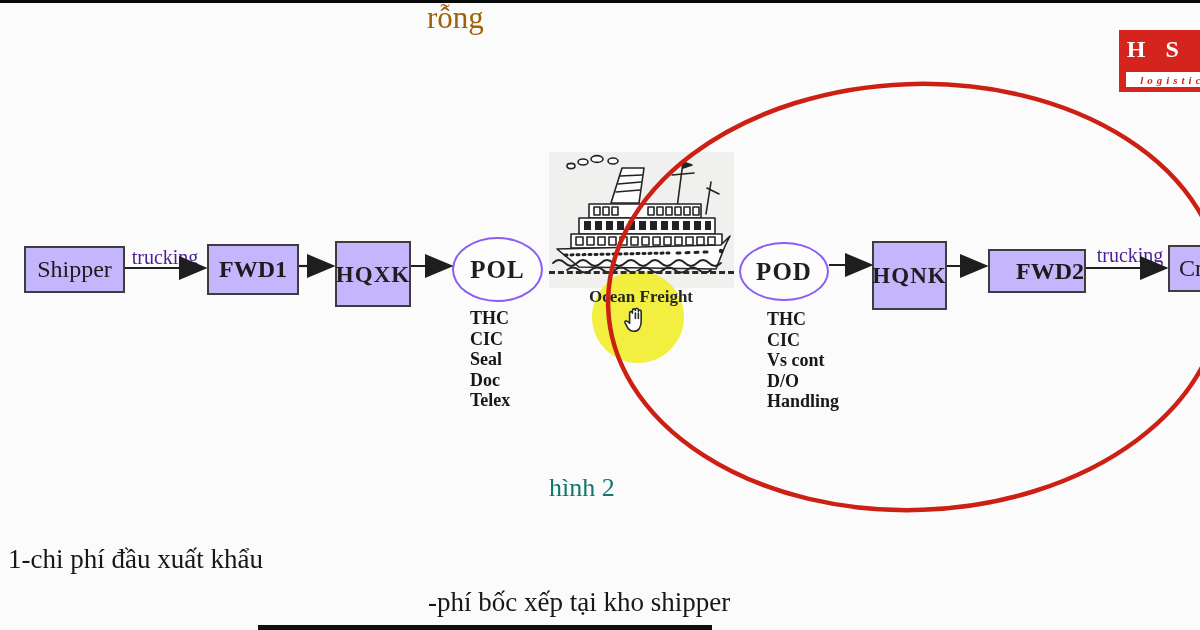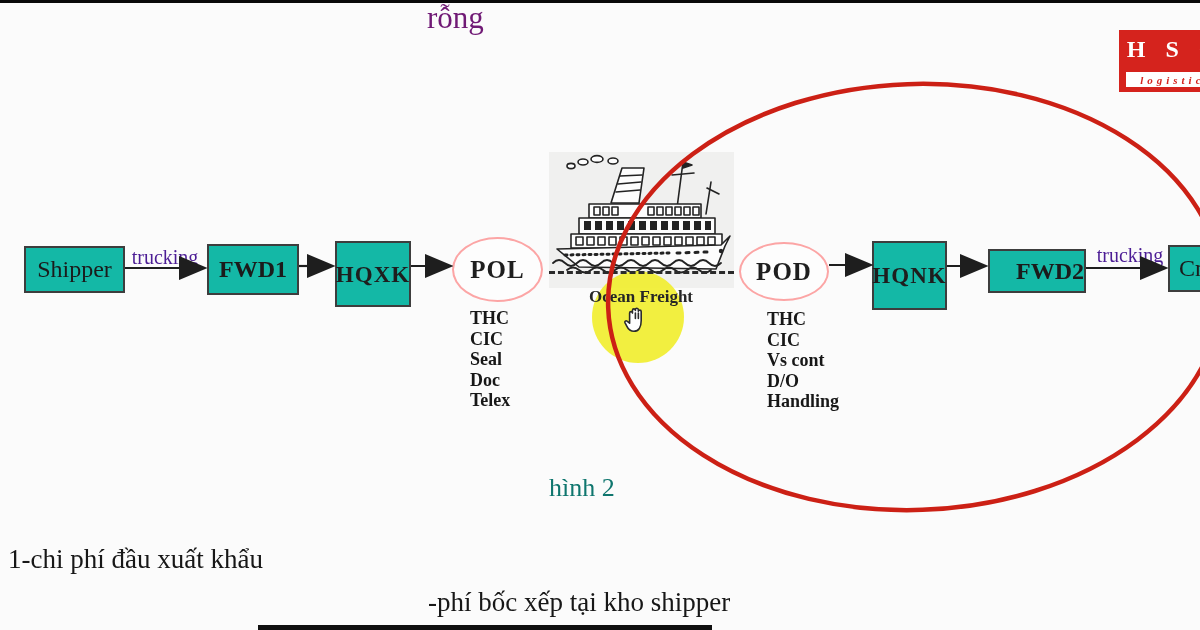--- a/index.html
+++ b/index.html
@@ -4,33 +4,33 @@
 <style>
   html,body{margin:0;padding:0;}
   .stage{
     position:relative;width:1200px;height:630px;overflow:hidden;
     background:#fbfbfb;
     font-family:"Liberation Serif","DejaVu Serif",serif;
     color:#1e1e1e;
   }
   .topline{position:absolute;left:0;top:0;width:1200px;height:3px;background:#0a0a0a;}
   .bottombar{position:absolute;left:258px;top:625px;width:454px;height:5px;background:#101010;}
-  .word-top{position:absolute;left:427px;top:0px;width:120px;font-size:31px;color:#701a75;}
+  .word-top{position:absolute;left:427px;top:0px;width:120px;font-size:31px;color:#a16207;}
 
   
   .logo{position:absolute;left:1119px;top:30px;width:112px;height:58px;background:#d5231d;padding:4px 0 0 0;}
   .logo-text{color:#fff;font-weight:bold;font-size:24px;letter-spacing:7px;text-align:center;margin-top:2px;font-family:"Liberation Serif",serif;}
   .logo-band{position:absolute;left:7px;right:4px;bottom:5px;height:15px;background:#fff;display:flex;align-items:center;justify-content:center;}
   .logo-band span{color:#d5231d;font-style:italic;font-weight:bold;font-size:11px;letter-spacing:4px;font-family:"Liberation Serif",serif;}
 
   
-  .box{position:absolute;border:2px solid #3d3d3d;background:#14b8a6;display:flex;align-items:center;justify-content:center;box-sizing:border-box;}
+  .box{position:absolute;border:2px solid #3d3d3d;background:#c4b5fd;display:flex;align-items:center;justify-content:center;box-sizing:border-box;}
   .box .lbl{font-size:24px;color:#1b1b1b;}
   .semib{font-weight:600;}
-  .enode{position:absolute;border:2px solid #fca5a5;border-radius:50%;background:#fdfdfd;display:flex;align-items:center;justify-content:center;box-sizing:border-box;font-weight:bold;font-size:25px;letter-spacing:1px;}
+  .enode{position:absolute;border:2px solid #8b5cf6;border-radius:50%;background:#fdfdfd;display:flex;align-items:center;justify-content:center;box-sizing:border-box;font-weight:bold;font-size:25px;letter-spacing:1px;}
   .twoline{flex-direction:row;font-weight:bold;font-size:23px;line-height:27px;letter-spacing:1px;}
   .arrlabel{position:absolute;font-size:20px;color:#4c1d95;text-align:center;}
   .costs{position:absolute;font-weight:bold;font-size:18px;line-height:20.5px;color:#171717;}
   .caption{position:absolute;font-size:26px;color:#0f766e;}
   .note{position:absolute;font-size:27px;color:#171717;white-space:nowrap;}
 
   
   .shipbox{position:absolute;left:549px;top:152px;width:185px;height:136px;background:#f0f0ef;}
   .ship-svg{position:absolute;left:549px;top:152px;}
   .dashline{position:absolute;left:549px;top:271px;width:185px;height:0;border-top:3px dashed #2a2a2a;z-index:4;}

